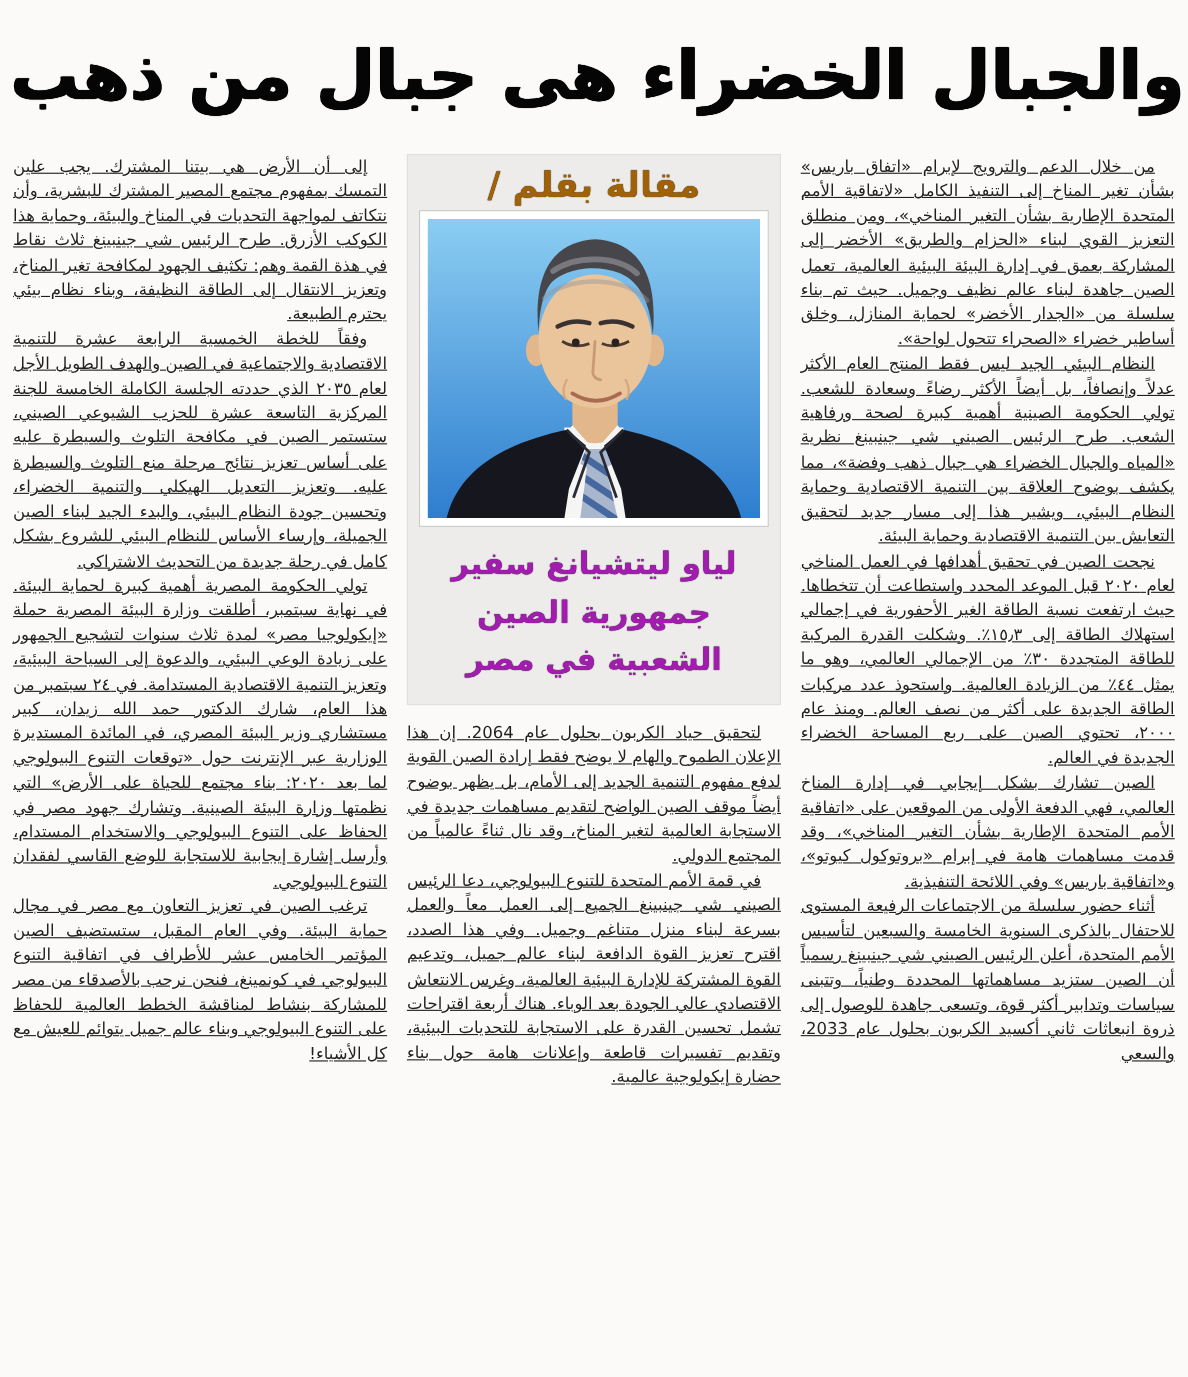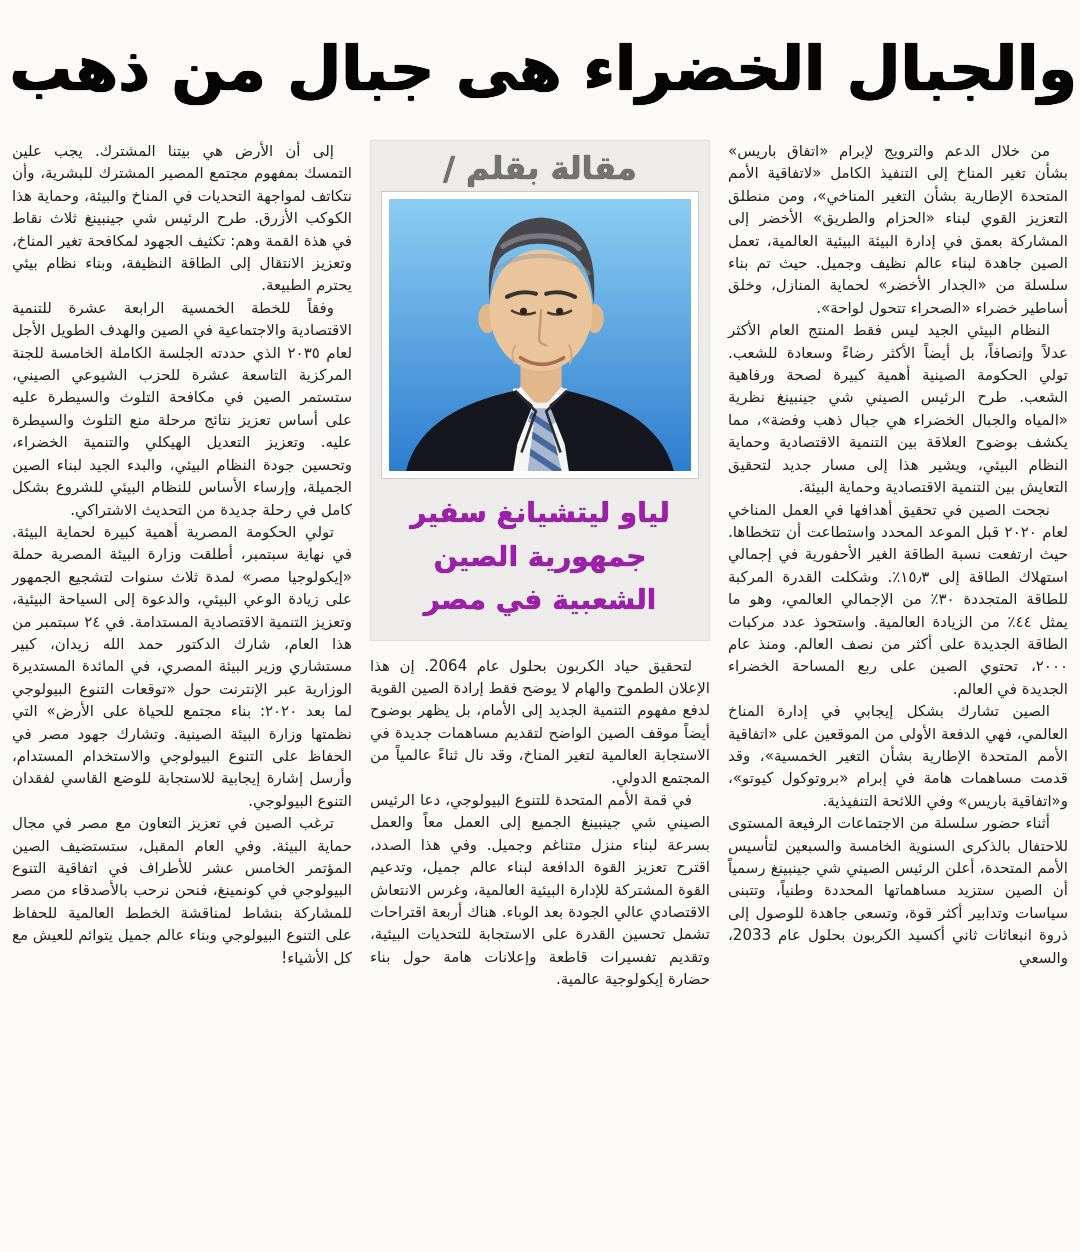--- a/index.html
+++ b/index.html
@@ -20,31 +20,31 @@
   }
   .columns{
     display:flex;flex-direction:row;gap:18px;
     padding:4px 12px 0 12px;height:1108px;overflow:hidden;
   }
   .col{
     flex:1 1 0;min-width:0;
     font-size:15px;line-height:22.4px;
     text-align:justify;
   }
-  .col p{margin:0;text-indent:18px;}
+  .col p{margin:0;text-indent:18px;text-decoration:underline;}
   
   .byline-panel{
     background:#edecea;
     border:1px solid #e0dfdc;
     padding:6px 8px 10px 8px;
     margin-bottom:14px;
     text-align:center;
   }
   .byline-label{
-    font-size:32px;font-weight:900;color:#737373;
+    font-size:32px;font-weight:900;color:#a16207;
     padding:10px 0 12px 0;
     background:#edecea;
     text-shadow:0 0 1px #000;
   }
   .photo-frame{
     background:#ffffff;
     border:1px solid #c9c9c6;
     padding:7px;
     margin:0 2px;
   }
@@ -62,21 +62,21 @@
 <div class="page">
 
   <h1 class="headline">المياه والجبال الخضراء هى جبال من ذهب وفضة</h1>
 
   <div class="columns">
 
     <div class="col">
       <p>من خلال الدعم والترويج لإبرام «اتفاق باريس» بشأن تغير المناخ إلى التنفيذ الكامل «لاتفاقية الأمم المتحدة الإطارية بشأن التغير المناخي»، ومن منطلق التعزيز القوي لبناء «الحزام والطريق» الأخضر إلى المشاركة بعمق في إدارة البيئة البيئية العالمية، تعمل الصين جاهدة لبناء عالم نظيف وجميل. حيث تم بناء سلسلة من «الجدار الأخضر» لحماية المنازل، وخلق أساطير خضراء «الصحراء تتحول لواحة».</p>
       <p>النظام البيئي الجيد ليس فقط المنتج العام الأكثر عدلاً وإنصافاً، بل أيضاً الأكثر رضاءً وسعادة للشعب. تولي الحكومة الصينية أهمية كبيرة لصحة ورفاهية الشعب. طرح الرئيس الصيني شي جينبينغ نظرية «المياه والجبال الخضراء هي جبال ذهب وفضة»، مما يكشف بوضوح العلاقة بين التنمية الاقتصادية وحماية النظام البيئي، ويشير هذا إلى مسار جديد لتحقيق التعايش بين التنمية الاقتصادية وحماية البيئة.</p>
       <p>نجحت الصين في تحقيق أهدافها في العمل المناخي لعام ٢٠٢٠ قبل الموعد المحدد واستطاعت أن تتخطاها. حيث ارتفعت نسبة الطاقة الغير الأحفورية في إجمالي استهلاك الطاقة إلى ١٥٫٣٪. وشكلت القدرة المركبة للطاقة المتجددة ٣٠٪ من الإجمالي العالمي، وهو ما يمثل ٤٤٪ من الزيادة العالمية. واستحوذ عدد مركبات الطاقة الجديدة على أكثر من نصف العالم. ومنذ عام ٢٠٠٠، تحتوي الصين على ربع المساحة الخضراء الجديدة في العالم.</p>
-      <p>الصين تشارك بشكل إيجابي في إدارة المناخ العالمي، فهي الدفعة الأولى من الموقعين على «اتفاقية الأمم المتحدة الإطارية بشأن التغير الخمسية»، وقد قدمت مساهمات هامة في إبرام «بروتوكول كيوتو»، و«اتفاقية باريس» وفي اللائحة التنفيذية.</p>
+      <p>الصين تشارك بشكل إيجابي في إدارة المناخ العالمي، فهي الدفعة الأولى من الموقعين على «اتفاقية الأمم المتحدة الإطارية بشأن التغير المناخي»، وقد قدمت مساهمات هامة في إبرام «بروتوكول كيوتو»، و«اتفاقية باريس» وفي اللائحة التنفيذية.</p>
       <p>أثناء حضور سلسلة من الاجتماعات الرفيعة المستوى للاحتفال بالذكرى السنوية الخامسة والسبعين لتأسيس الأمم المتحدة، أعلن الرئيس الصيني شي جينبينغ رسمياً أن الصين ستزيد مساهماتها المحددة وطنياً، وتتبنى سياسات وتدابير أكثر قوة، وتسعى جاهدة للوصول إلى ذروة انبعاثات ثاني أكسيد الكربون بحلول عام 2033، والسعي</p>
     </div>
 
     <div class="col">
       <div class="byline-panel">
         <div class="byline-label">مقالة بقلم /</div>
         <div class="photo-frame">
           <svg viewBox="0 0 300 264" preserveAspectRatio="xMidYMid slice" role="img">
             <defs>
               <linearGradient id="bgGrad" x1="0" y1="0" x2="0" y2="1">

